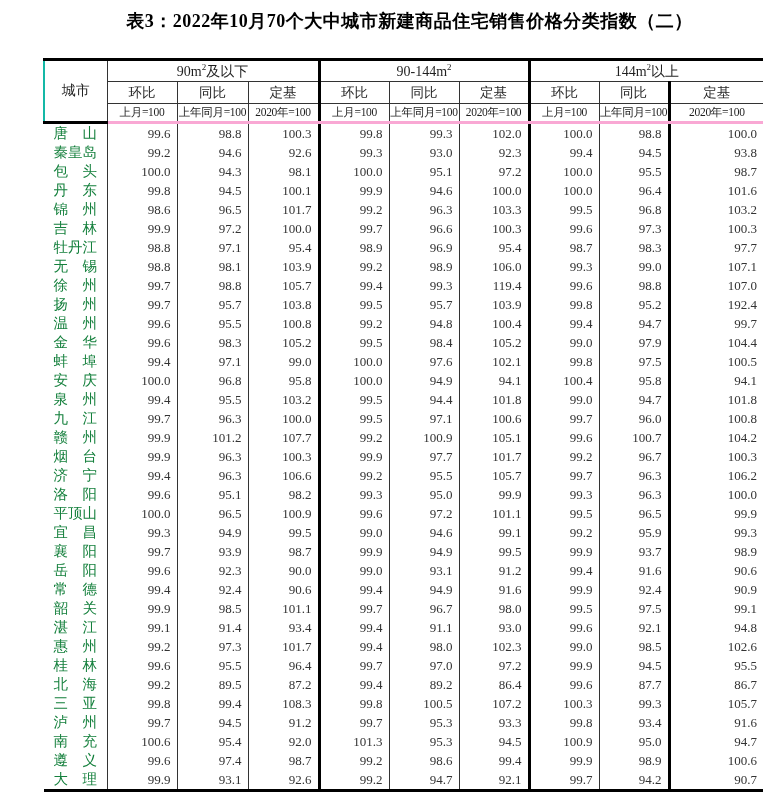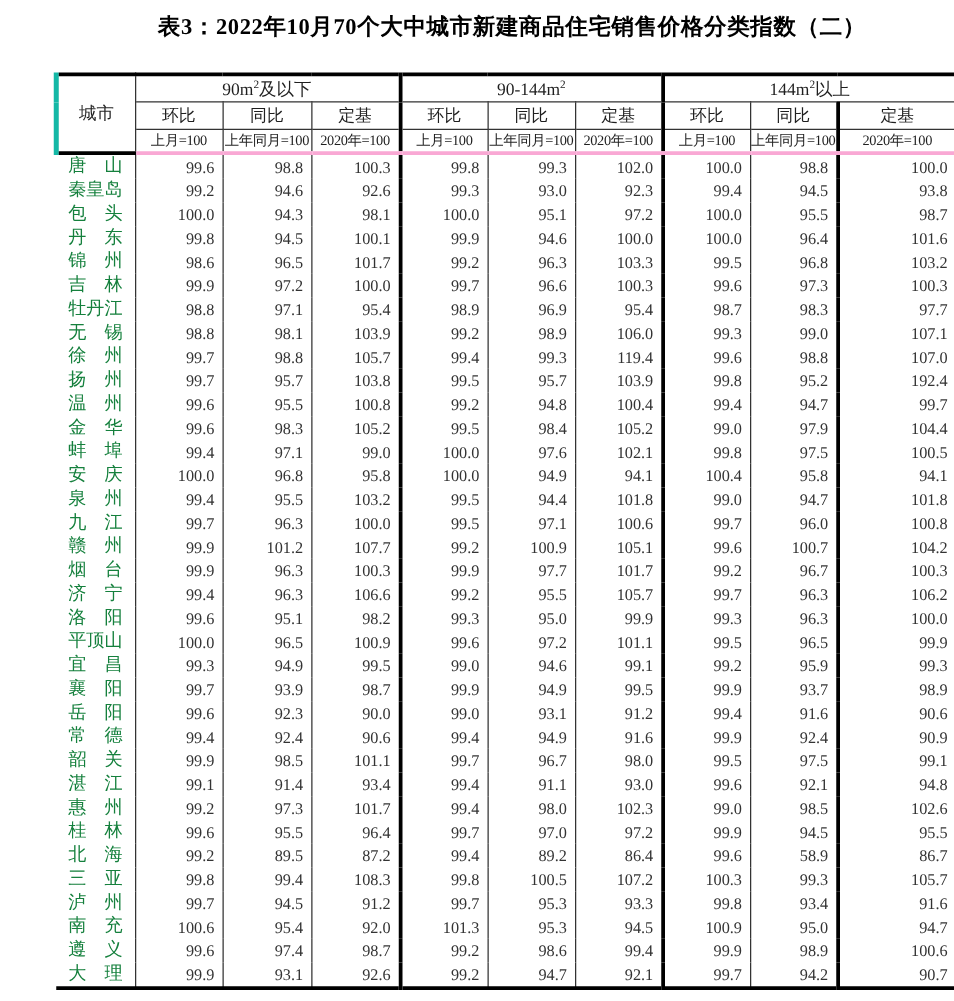--- a/index.html
+++ b/index.html
@@ -41,21 +41,21 @@
     border: 1px solid #333333;
     border-top: none;
     background: #ffffff;
   }
   thead tr.row-group th { height: 20px; font-size: 14px; }
   thead tr.row-metric th { height: 21px; font-size: 13.5px; }
   thead tr.row-base th { height: 17px; font-size: 11.5px; letter-spacing: -0.3px; }
   thead th sup { font-size: 9px; }
   th.corner {
     font-size: 14.5px;
-    border-left: 4px solid #14b8a6;
+    border-left: 2px solid #14b8a6;
     border-bottom: 3px solid #000000;
   }
   thead tr.row-base th { border-bottom: 3px solid #f9a8d4; }
   th.no-right { border-right: none; }
   .thick-left { border-left: 3px solid #000000 !important; }
   tbody td {
     height: 19px;
     border: none;
     border-left: 1px solid #333333;
     color: #333333;
@@ -472,21 +472,21 @@
       </tr>
       <tr>
         <td class="city">北　海</td>
         <td class="num">99.2</td>
         <td class="num">89.5</td>
         <td class="num">87.2</td>
         <td class="num thick-left">99.4</td>
         <td class="num">89.2</td>
         <td class="num">86.4</td>
         <td class="num thick-left">99.6</td>
-        <td class="num">58.9</td>
+        <td class="num">87.7</td>
         <td class="num thick-left">86.7</td>
       </tr>
       <tr>
         <td class="city">三　亚</td>
         <td class="num">99.8</td>
         <td class="num">99.4</td>
         <td class="num">108.3</td>
         <td class="num thick-left">99.8</td>
         <td class="num">100.5</td>
         <td class="num">107.2</td>

